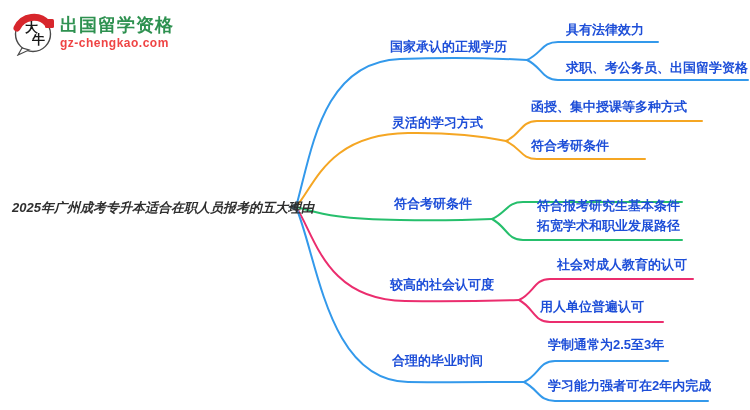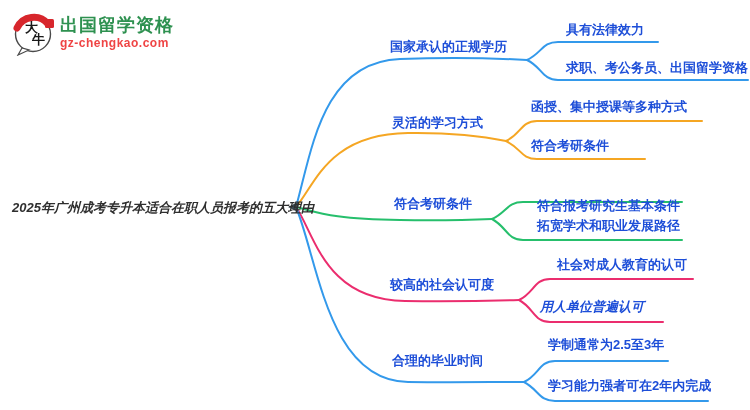--- a/index.html
+++ b/index.html
@@ -78,17 +78,17 @@
   <div class="node" style="left:390px;top:277px;">较高的社会认可度</div>
   <div class="node" style="left:392px;top:353px;">合理的毕业时间</div>
 
   <div class="node" style="left:566px;top:22px;">具有法律效力</div>
   <div class="node" style="left:566px;top:60px;">求职、考公务员、出国留学资格</div>
   <div class="node" style="left:531px;top:99px;">函授、集中授课等多种方式</div>
   <div class="node" style="left:531px;top:138px;">符合考研条件</div>
   <div class="node" style="left:537px;top:178px;margin-top:20px;">符合报考研究生基本条件</div>
   <div class="node" style="left:537px;top:218px;">拓宽学术和职业发展路径</div>
   <div class="node" style="left:540px;top:257px;margin-left:17px;">社会对成人教育的认可</div>
-  <div class="node" style="left:540px;top:299px;font-style:italic;">用人单位普遍认可</div>
+  <div class="node" style="left:540px;top:299px;">用人单位普遍认可</div>
   <div class="node" style="left:548px;top:337px;">学制通常为2.5至3年</div>
   <div class="node" style="left:548px;top:378px;">学习能力强者可在2年内完成</div>
 
 </div>
 
 </body></html>

